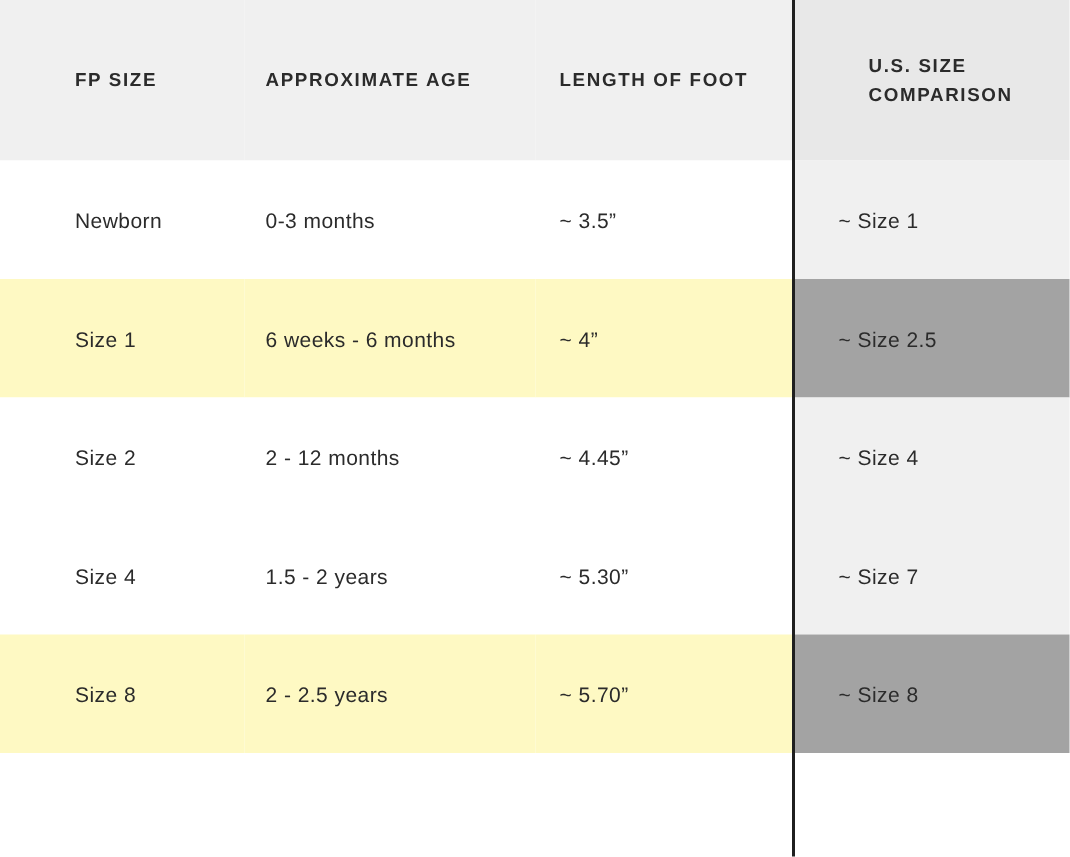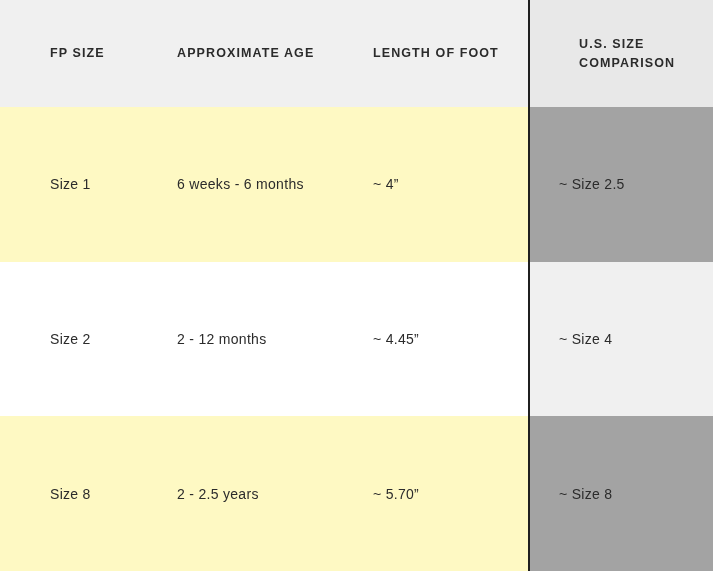--- a/index.html
+++ b/index.html
@@ -10,21 +10,21 @@
     width: 713px;
     height: 571px;
     background: #ffffff;
     font-family: "Liberation Sans", sans-serif;
     color: #2b2b2b;
     overflow: hidden;
   }
 
   .size-table {
     width: 713px;
-    height: 571px;
+    height: 502px;
     border-collapse: collapse;
     table-layout: fixed;
     position: relative;
   }
 
   .size-table col.c0 { width: 163px; }
   .size-table col.c1 { width: 194px; }
   .size-table col.c2 { width: 172px; }
   .size-table col.c3 { width: 184px; }
 
@@ -90,31 +90,43 @@
     </colgroup>
     <thead>
       <tr>
         <th class="col0">FP SIZE</th>
         <th class="col1">APPROXIMATE AGE</th>
         <th class="col2">LENGTH OF FOOT</th>
         <th class="col3">U.S. SIZE COMPARISON</th>
       </tr>
     </thead>
     <tbody>
+      <tr class="alt">
+        <td class="col0">Newborn</td>
+        <td class="col1">0-3 months</td>
+        <td class="col2">~ 3.5”</td>
+        <td class="col3">~ Size 1</td>
+      </tr>
       <tr class="plain">
         <td class="col0">Size 1</td>
         <td class="col1">6 weeks - 6 months</td>
         <td class="col2">~ 4”</td>
         <td class="col3">~ Size 2.5</td>
       </tr>
       <tr class="alt">
         <td class="col0">Size 2</td>
         <td class="col1">2 - 12 months</td>
         <td class="col2">~ 4.45”</td>
         <td class="col3">~ Size 4</td>
+      </tr>
+      <tr class="alt">
+        <td class="col0">Size 4</td>
+        <td class="col1">1.5 - 2 years</td>
+        <td class="col2">~ 5.30”</td>
+        <td class="col3">~ Size 7</td>
       </tr>
       <tr class="plain">
         <td class="col0">Size 8</td>
         <td class="col1">2 - 2.5 years</td>
         <td class="col2">~ 5.70”</td>
         <td class="col3">~ Size 8</td>
       </tr>
     </tbody>
   </table>
   <div class="divider"></div>

